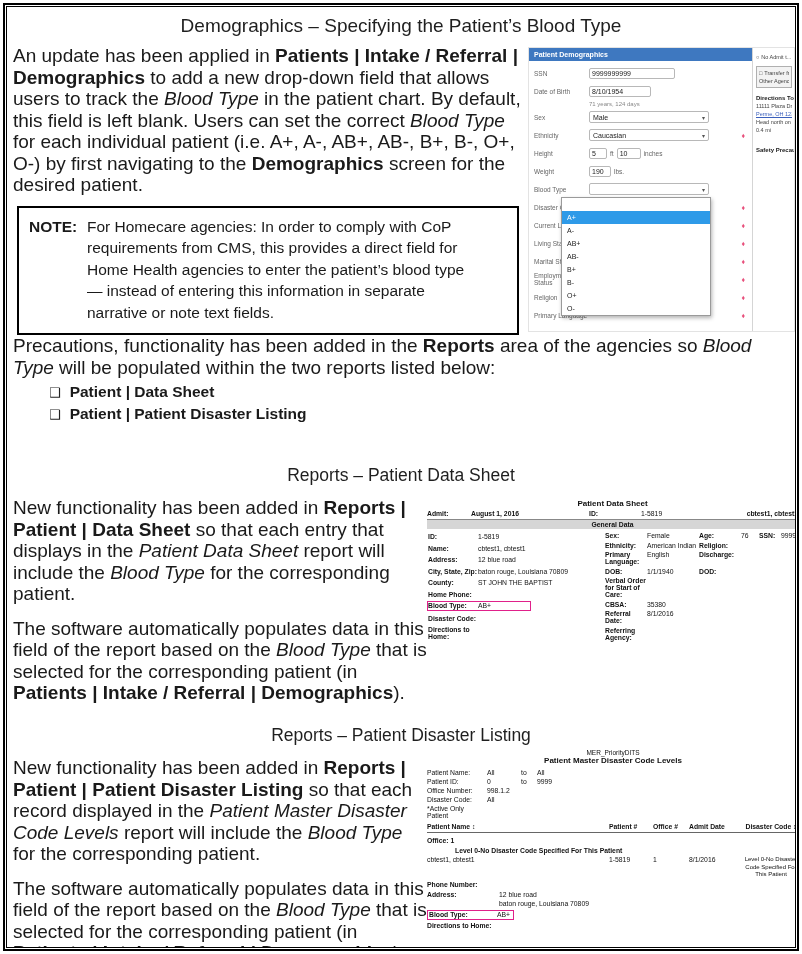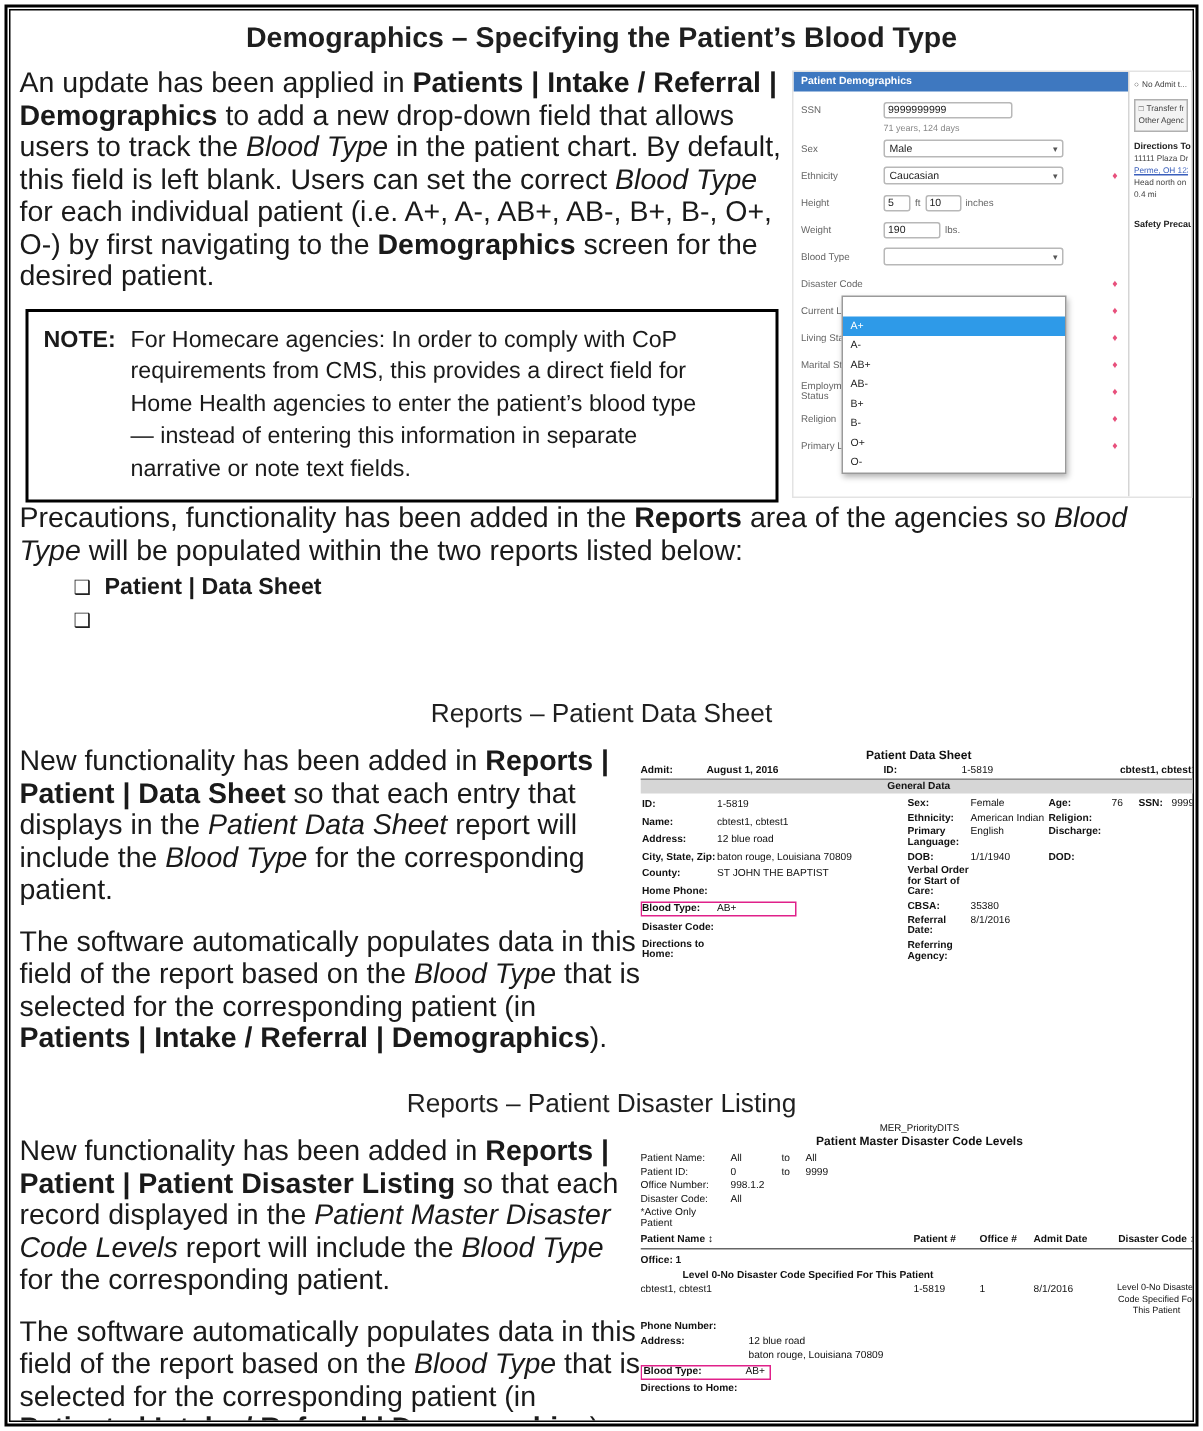--- a/index.html
+++ b/index.html
@@ -2,21 +2,21 @@
 <html style="--header_blue: #3e78c0; --option_highlight: #2e9ae8; --pink: #e0218a; --diamond_red: #e8507c;"><head>
 <meta charset="utf-8">
 <style>
   *{box-sizing:border-box;margin:0;padding:0}
   html,body{width:802px;height:954px}
   body{position:relative;background:#fff;color:#1a1a1a;font-family:"Liberation Sans","DejaVu Sans",sans-serif;overflow:hidden}
   .b{font-weight:bold}.i{font-style:italic}.u{}
   .frame{position:absolute;inset:3px;border:2px solid #000}
   .inner{position:absolute;inset:1px;border:1px solid #000;overflow:hidden}
 
-  .doc-title{position:absolute;top:8px;left:0;width:100%;text-align:center;font-size:19px;font-weight:bold;color:#1f1f1f}
+  .doc-title{position:absolute;top:8px;left:0;width:100%;text-align:center;font-size:19px;font-weight:normal;color:#1f1f1f}
   .para{font-size:19px;line-height:21.5px}
   .intro-left{position:absolute;left:6px;top:38px;width:514px}
   .note-box{margin-top:10px;margin-left:4px;width:502px;border:2px solid #000;padding:8px 21px 10px 10px;display:flex}
   .note-label{font-weight:bold;width:58px;flex-shrink:0;font-size:15.5px;line-height:21.5px}
   .note-text{width:382px;font-size:15.5px;line-height:21.5px}
   .additionally{position:absolute;left:6px;top:328px;width:782px}
   .bullets{position:absolute;left:42px;top:374px}
   .bullet-item{display:flex;align-items:center;height:22px;font-size:15.5px}
   .bullet-glyph{margin-right:9px;font-size:13px;color:#222}
   .bullet-text{font-weight:bold}
@@ -29,21 +29,21 @@
   .sec-text .para + .para{margin-top:13px}
 
   
   .shot1{position:absolute;left:521px;top:40px;width:267px;height:285px;display:flex;border:1px solid #e3e3e3;overflow:hidden;background:#fff}
   .pd-form{width:223px;flex-shrink:0;position:relative}
   .pd-header{background:var(--header_blue);color:#fff;font-size:7px;font-weight:bold;padding:3px 5px;height:13px}
   .pd-rows{padding:3px 4px 0 5px}
   .pd-row{display:flex;align-items:center;height:18px;position:relative}
   .pd-label{width:55px;flex-shrink:0;font-size:6.5px;color:#666}
   .pd-input{height:11px;border:1px solid #b8b8b8;border-radius:2px;font-size:7px;padding:0 2px;font-family:inherit;color:#222}
-  .w86{width:86px}.w62{width:62px}.w18{width:18px}.w24{width:24px}.w38{width:38px}
+  .w86{width:86px}.w62{width:62px}.w18{width:18px}.w24{width:24px}.w38{width:22px}
   .pd-select{width:120px;height:12px;border:1px solid #b8b8b8;border-radius:2px;background:#fff;font-size:7px;display:flex;align-items:center;justify-content:space-between;padding:0 3px;color:#222}
   .caret{font-size:6px;color:#555}
   .pd-unit{font-size:6.5px;color:#666;margin:0 3px}
   .pd-note{font-size:6px;color:#888;margin-left:55px;height:8px;line-height:8px}
   .pd-diamond{position:absolute;right:3px;color:var(--diamond_red);font-size:7px}
   .pd-dropdown{position:absolute;left:32px;top:149px;width:150px;background:#fff;border:1px solid #9a9a9a;box-shadow:1px 2px 4px rgba(0,0,0,.3);z-index:3}
   .pd-option{height:13px;line-height:13px;font-size:7px;padding:0 5px;color:#222}
   .pd-option.selected{background:var(--option_highlight);color:#fff}
   .pd-right{flex:1;border-left:1px solid #d5d5d5;padding:5px 2px 0 3px;font-size:5.5px;color:#444;line-height:8px;overflow:hidden}
   .rp-row{display:flex;gap:2px;align-items:center;white-space:nowrap;overflow:hidden}
@@ -119,20 +119,24 @@
   </div>
 
   <div class="shot1">
     <div class="pd-form">
       <div class="pd-header">Patient Demographics</div>
       <div class="pd-rows">
         <div class="pd-row">
           <span class="pd-label">SSN</span>
           <input class="pd-input w86" value="9999999999" style="">
         </div>
+        <div class="pd-row">
+          <span class="pd-label">Date of Birth</span>
+          <input class="pd-input w62" value="8/10/1954" style="">
+        </div>
         <div class="pd-note">71 years, 124 days</div>
         <div class="pd-row">
           <span class="pd-label">Sex</span>
           <div class="pd-select">
             <span>Male</span>
             <span class="caret">▾</span>
           </div>
         </div>
         <div class="pd-row">
           <span class="pd-label">Ethnicity</span>
@@ -245,20 +249,21 @@
 
   <div class="bullets">
 
       <div class="bullet-item">
         <span class="bullet-glyph">❑</span>
         <span class="bullet-text">Patient | Data Sheet</span>
       </div>
 
       <div class="bullet-item">
         <span class="bullet-glyph">❑</span>
+        <span class="bullet-text">Patient | Patient Disaster Listing</span>
       </div>
     </div>
 
   <div class="sec-title" id="sec2-title">Reports – Patient Data Sheet</div>
   <div class="sec-text" id="sec2-text">
     <p class="para"><span>New functionality has been added in </span><span class="b">Reports | Patient | Data Sheet</span><span> so that each entry that displays in the </span><span class="i">Patient Data Sheet</span><span> report will include the </span><span class="i">Blood Type</span><span> for the corresponding patient.</span></p>
     <p class="para"><span>The software automatically populates data in this field of the report based on the </span><span class="i">Blood Type</span><span> that is selected for the corresponding patient (in </span><span class="b">Patients | Intake / Referral | Demographics</span><span>).</span></p>
   </div>
 
   <div class="shot2">

